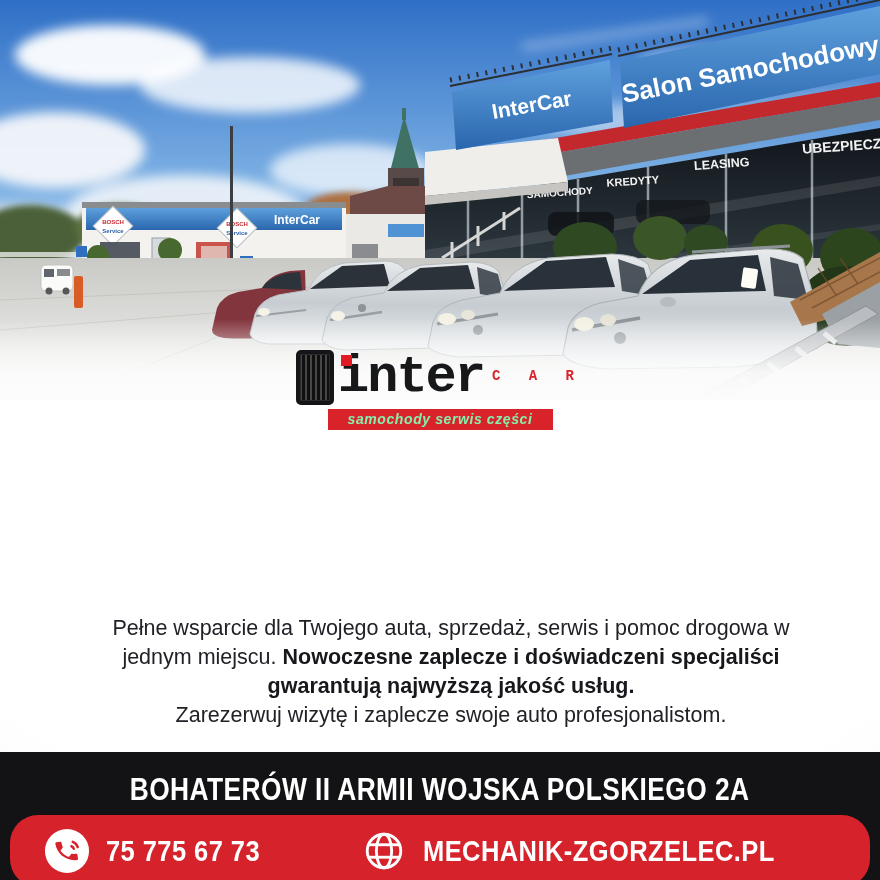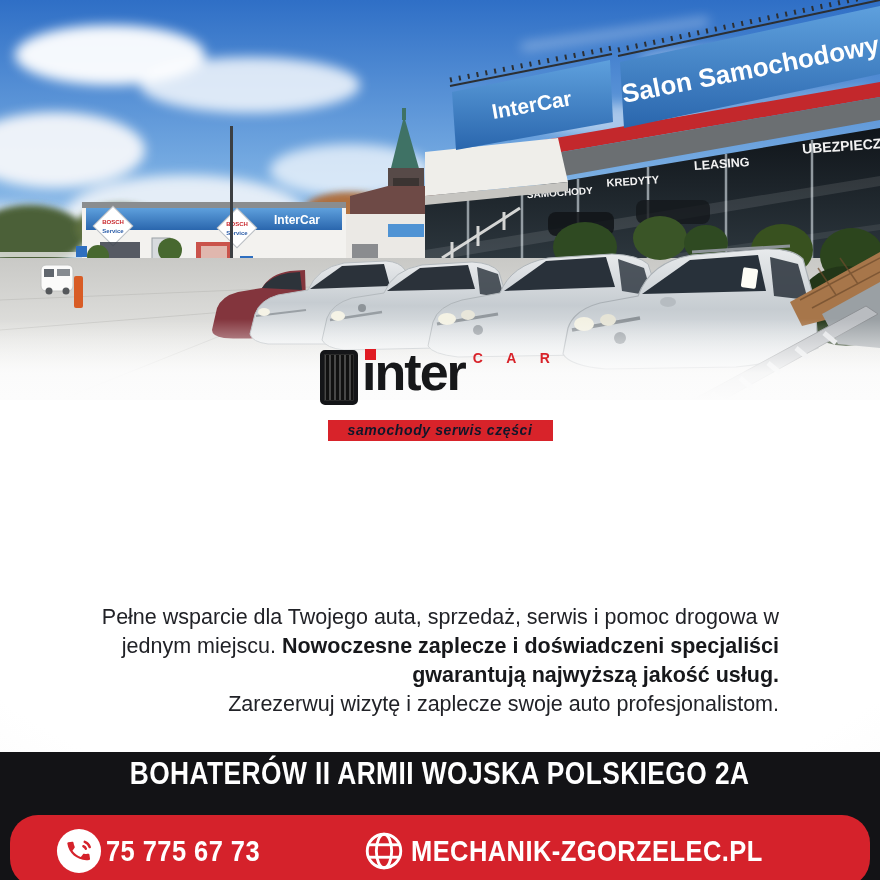--- a/index.html
+++ b/index.html
@@ -4,53 +4,53 @@
 <style>
   html,body{margin:0;padding:0;background:#e9e9e9;}
   .page{position:relative;width:880px;height:880px;overflow:hidden;
         font-family:"Liberation Sans",sans-serif;
         background:radial-gradient(130% 95% at 50% 42%, #ffffff 55%, #eeeeee 100%);}
   
   .hero{position:absolute;top:0;left:0;width:880px;height:400px;display:block;}
   
   .logo-wrap{position:absolute;top:350px;left:0;width:100%;
              display:flex;flex-direction:column;align-items:center;z-index:3;}
-  .logo-row{display:flex;align-items:flex-start;}
+  .logo-row{display:flex;align-items:center;font-family:Liberation Mono, monospace;}
   .grille-icon{width:30px;height:47px;border-radius:5px;background:#141518;
                border:4px solid #141518;margin-right:4px;
                background-image:repeating-linear-gradient(90deg,#474747 0 2px,#101010 2px 5px);
                background-clip:padding-box;box-shadow:0 0 0 1px #2a2a2a inset;}
   .logo-inter{position:relative;font-size:52px;font-weight:bold;color:#17181a;
               letter-spacing:-2px;line-height:44px;}
   .logo-idot{position:absolute;left:3px;top:-1px;width:11px;height:11px;background:#e01b23;}
   .logo-car{color:#d8232a;font-weight:bold;font-size:14px;letter-spacing:10px;
             margin:0 0 3px 8px;}
-  .logo-banner{background:#d8232a;color:#0f172a;font-weight:bold;font-style:italic;
-               font-size:14px;letter-spacing:.6px;padding:2px 20px 3px;margin-top:15px;}
+  .logo-banner{background:#d8232a;color:#86efac;font-weight:bold;font-style:italic;
+               font-size:14px;letter-spacing:.6px;padding:2px 20px 3px;margin-top:4px;}
   
   .headline{position:absolute;top:441px;left:0;width:100%;text-align:center;
             color:#d8232a;font-weight:bold;z-index:3;}
   .headline .hl-line{display:block;font-size:73px;line-height:70px;letter-spacing:-1px;
             transform:scaleX(.82);transform-origin:50% 50%;white-space:nowrap;}
   
   .body-text{position:absolute;top:603px;left:50%;transform:translateX(-50%);
-             width:678px;margin:0;text-align:right;font-size:21.5px;line-height:29px;
+             width:678px;margin:11px;text-align:center;font-size:21.5px;line-height:29px;
              color:#212227;z-index:3;}
   .body-text strong{font-weight:bold;color:#17181b;}
   
   .address-bar{position:absolute;top:752px;left:0;width:100%;height:128px;
                background:#131316;z-index:4;}
-  .address-text{width:100%;text-align:center;margin-top:4px;color:#ffffff;}
+  .address-text{width:100%;text-align:center;margin-top:20px;color:#ffffff;}
   .address-text span{display:inline-block;font-weight:bold;font-size:31px;
                letter-spacing:.5px;transform:scaleX(.85);white-space:nowrap;}
   
   .contact-panel{position:absolute;left:10px;right:10px;top:815px;height:72px;
                  background:#d5222b;border-radius:28px;z-index:5;
                  display:flex;align-items:center;justify-content:center;gap:74px;}
-  .contact-item{display:flex;align-items:center;gap:4px;}
+  .contact-item{display:flex;align-items:center;gap:16px;}
   .contact-text{color:#ffffff;font-weight:bold;font-size:30px;letter-spacing:.5px;
                 display:inline-block;transform:scaleX(.85);transform-origin:0 50%;
                 white-space:nowrap;}
   .cicon{width:46px;height:46px;flex:0 0 auto;}
 </style>
 </head>
 <body>
 
 <div class="page">
 

